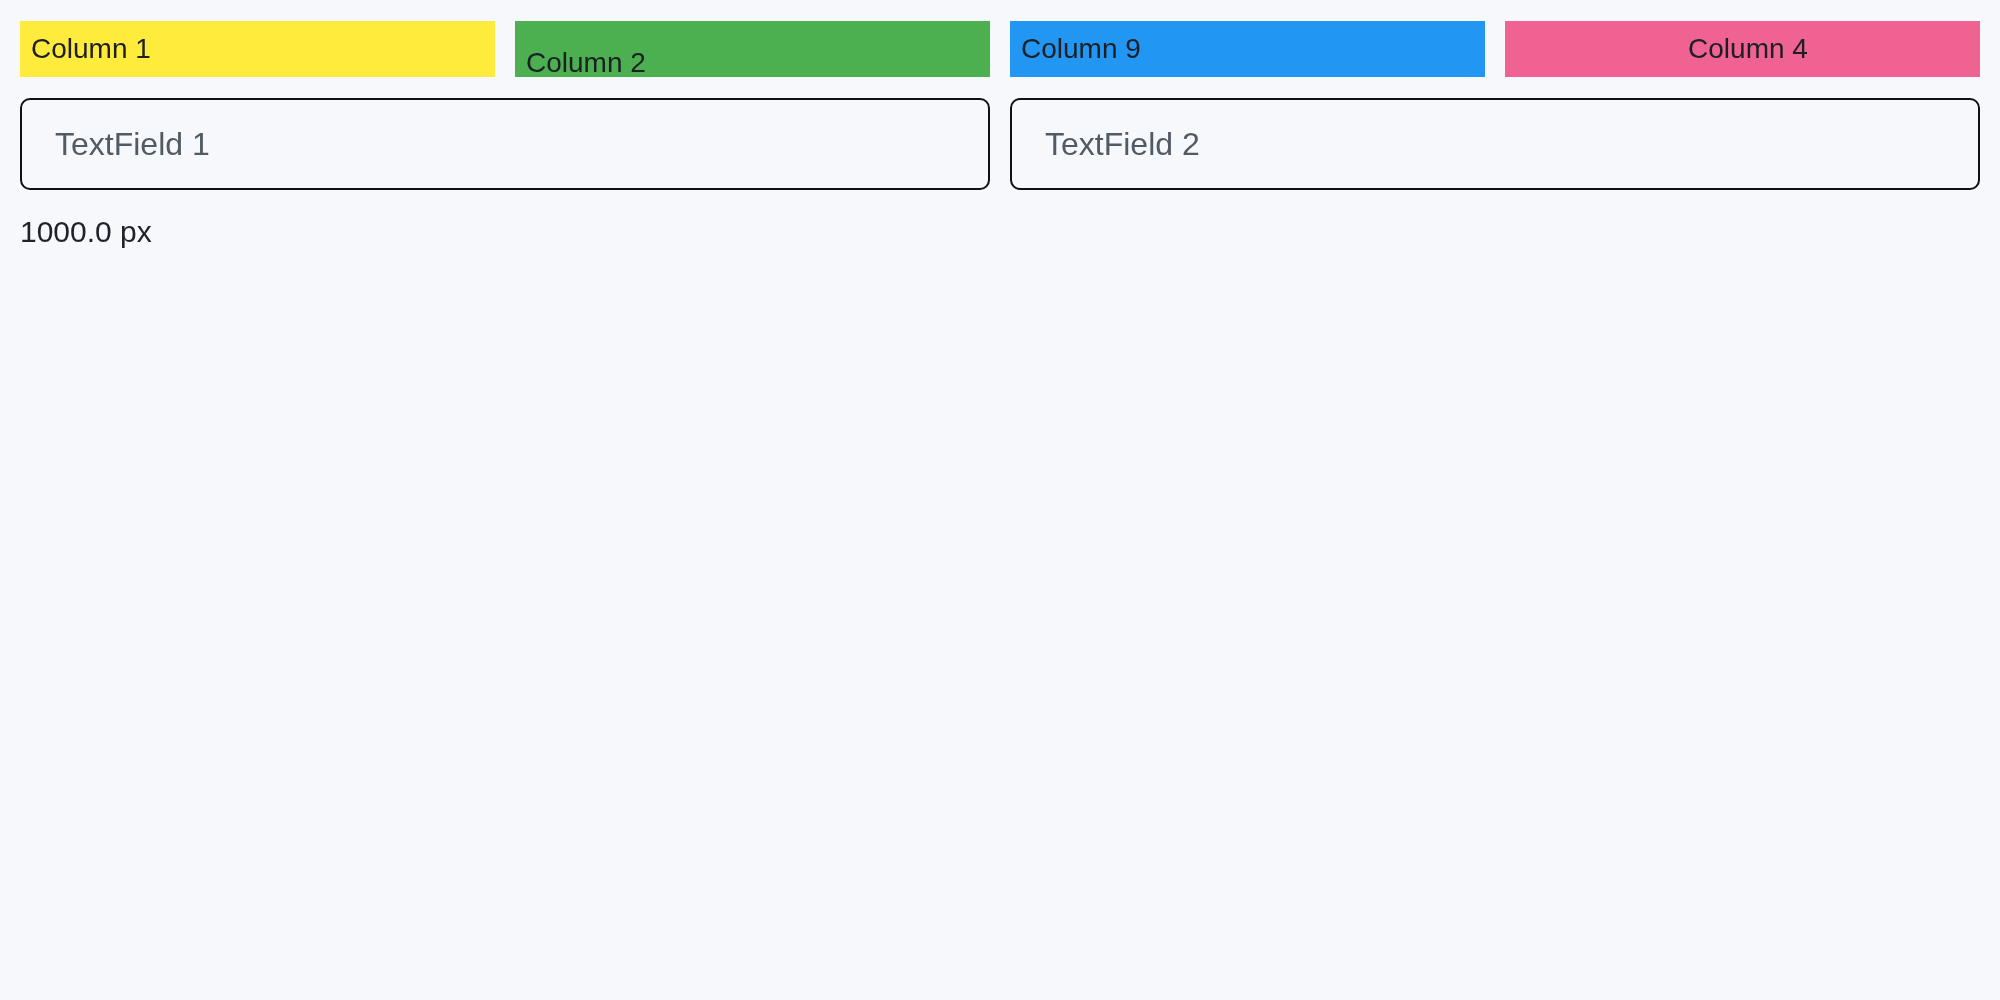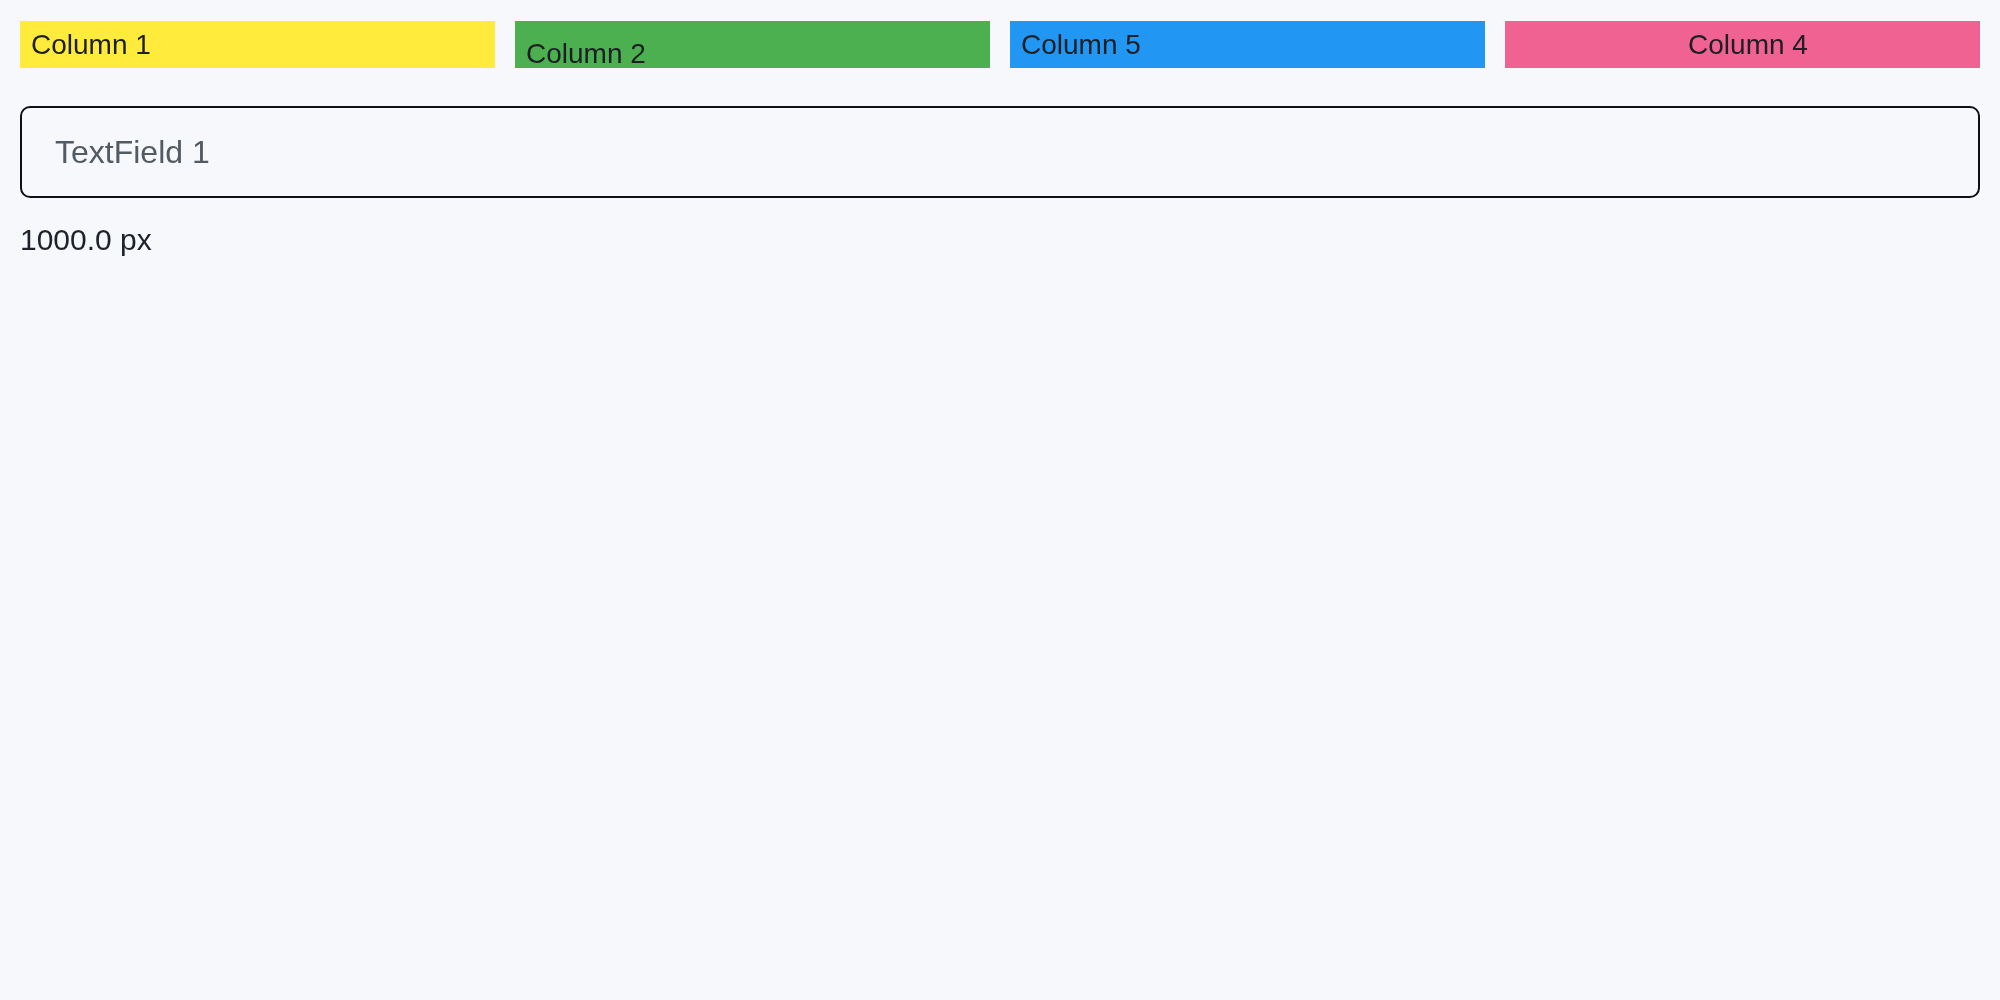--- a/index.html
+++ b/index.html
@@ -15,36 +15,36 @@
     position: relative;
   }
   .columns-row {
     display: flex;
     gap: 20px;
     padding: 0 20px;
     margin-top: 21px;
   }
   .column-bar {
     flex: 1;
-    height: 47px;
+    height: 56px;
     display: flex;
     align-items: center;
   }
   .column-bar .column-label {
     font-size: 28px;
     line-height: 1;
     color: #1C1F24;
     padding-left: 11px;
     white-space: nowrap;
   }
   .fields-row {
     display: flex;
     gap: 20px;
     padding: 0 20px;
-    margin-top: 38px;
+    margin-top: 21px;
   }
   .text-field {
     flex: 1;
     height: 92px;
     box-sizing: border-box;
     border: 2px solid #0E1116;
     border-radius: 10px;
     background: #F7F8FC;
     font-family: "Liberation Sans", sans-serif;
     font-size: 32px;
@@ -68,24 +68,25 @@
 <body>
 
 <div class="columns-row">
   <div class="column-bar" style="background-color: rgb(255, 235, 59);">
     <span class="column-label">Column 1</span>
   </div>
   <div class="column-bar" style="background-color: rgb(76, 175, 80); align-items: flex-end;">
     <span class="column-label">Column 2</span>
   </div>
   <div class="column-bar" style="background-color: rgb(33, 150, 243);">
-    <span class="column-label">Column 5</span>
+    <span class="column-label">Column 9</span>
   </div>
   <div class="column-bar" style="background-color: rgb(240, 98, 146); justify-content: center;">
     <span class="column-label">Column 4</span>
   </div>
 </div>
 
 <div class="fields-row">
   <input type="text" class="text-field" placeholder="TextField 1" style="">
+  <input type="text" class="text-field" placeholder="TextField 2" style="">
 </div>
 
 <div class="width-label">1000.0 px</div>
 
 </body></html>

